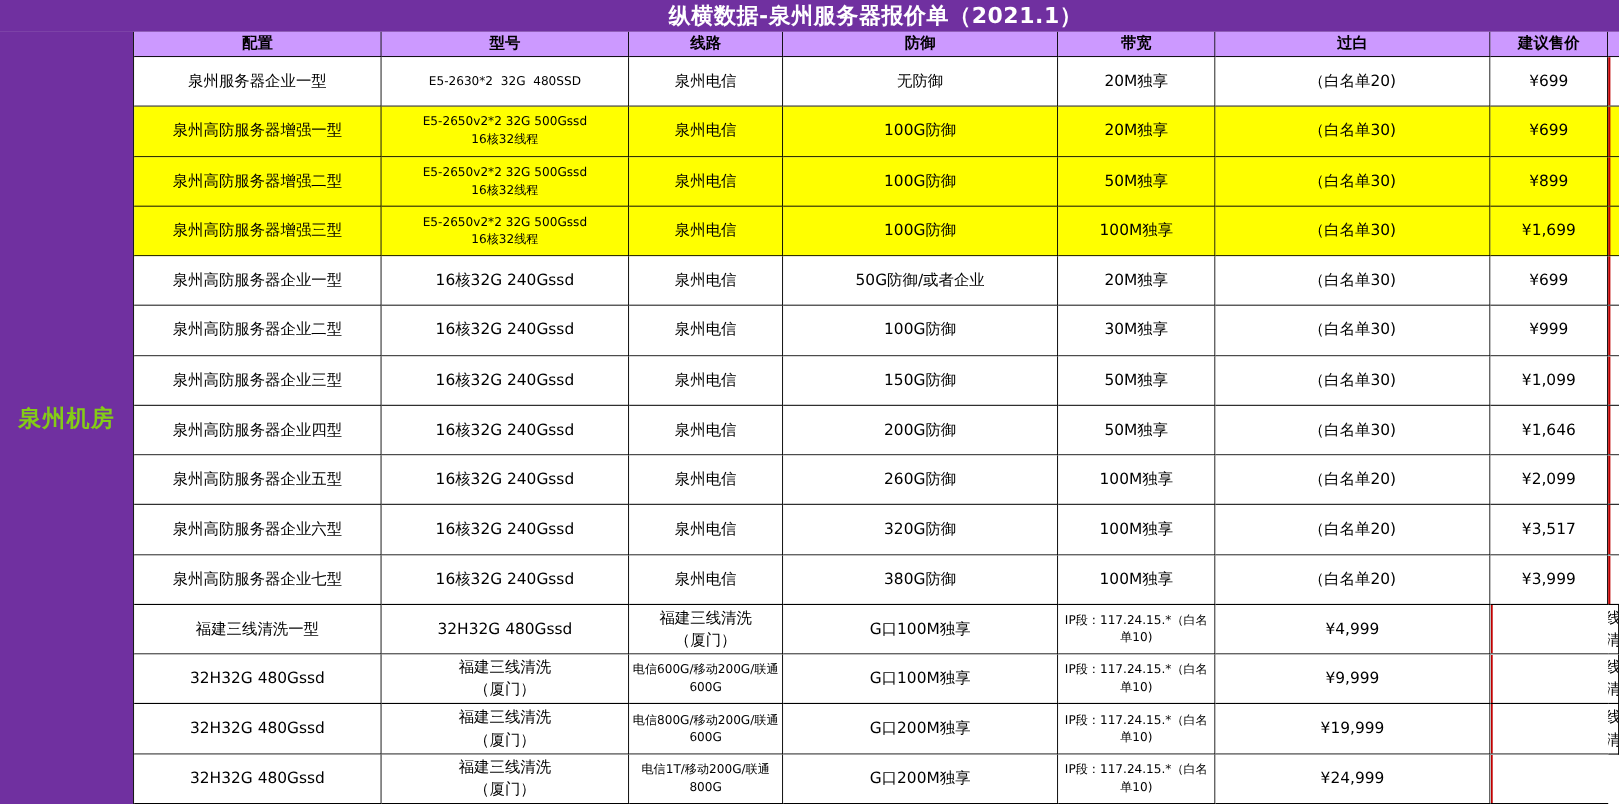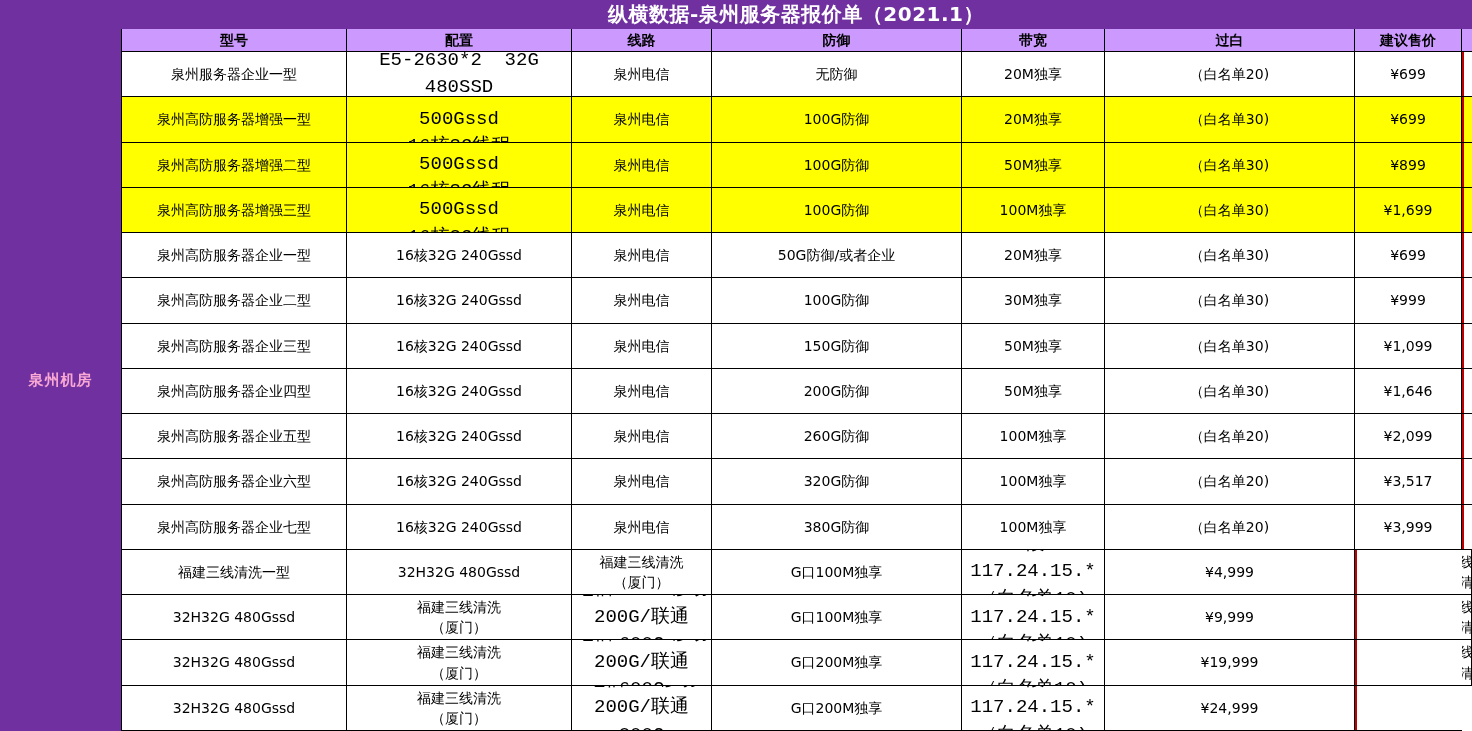--- a/index.html
+++ b/index.html
@@ -17,58 +17,58 @@
   .titlebar .title{
     color:#fff;font-weight:bold;font-size:20px;letter-spacing:.5px;
     white-space:nowrap;
   }
   
   .body{display:flex;height:702px;}
   .sidebar{
     width:121px;background:var(--purple);flex:none;
     display:flex;align-items:center;justify-content:center;
   }
-  .sidebar .dc-label{color:#f9a8d4;font-weight:bold;font-size:15px;letter-spacing:1px;}
+  .sidebar .dc-label{color:#84cc16;font-weight:bold;font-size:21px;letter-spacing:1px;}
   
   .tbl{
     width:1351px;flex:none;box-sizing:border-box;
     border-left:1px solid #000;
     display:grid;
     grid-template-columns:225px 225px 140px 250px 143px 250px 107px 10px;
     grid-template-rows:23px repeat(15,1fr);
     background:#fff;
   }
   .cell{
     border-right:1px solid #000;border-bottom:1px solid #000;
     display:flex;align-items:center;justify-content:center;
     font-size:14px;color:#000;text-align:center;
     white-space:pre-wrap;line-height:1.45;
     overflow:hidden;padding:0 2px;box-sizing:border-box;
     background:#fff;
   }
-  .cell.small{font-size:19px;font-family:Liberation Mono, monospace;}
+  .cell.small{font-size:11px;}
   .cell.hdr{background:var(--hdrbg);font-weight:bold;font-size:14px;line-height:1;}
   .cell.yellow{background:var(--yellow);}
   .cell.sliver{border-right:none;padding:0;box-shadow:inset 2px 0 0 var(--red);}
   .cell.sliver.hdr{box-shadow:none;}
 </style>
 </head>
 <body>
 
 <div class="page" style="--purple: #7030A0; --hdrbg: #CC99FF; --yellow: #FFFF00; --red: #C00000;">
   <div class="titlebar">
     <span class="title">纵横数据-泉州服务器报价单（2021.1）</span>
   </div>
   <div class="body">
     <div class="sidebar">
       <span class="dc-label">泉州机房</span>
     </div>
     <div class="tbl" id="tbl">
+        <div class="cell hdr">配置</div>
         <div class="cell hdr">型号</div>
-        <div class="cell hdr">配置</div>
         <div class="cell hdr">线路</div>
         <div class="cell hdr">防御</div>
         <div class="cell hdr">带宽</div>
         <div class="cell hdr">过白</div>
         <div class="cell hdr">建议售价</div>
         <div class="cell hdr sliver"></div>
         <div class="cell ">泉州服务器企业一型</div>
         <div class="cell small">E5-2630*2  32G  480SSD</div>
         <div class="cell ">泉州电信</div>
         <div class="cell ">无防御</div>

